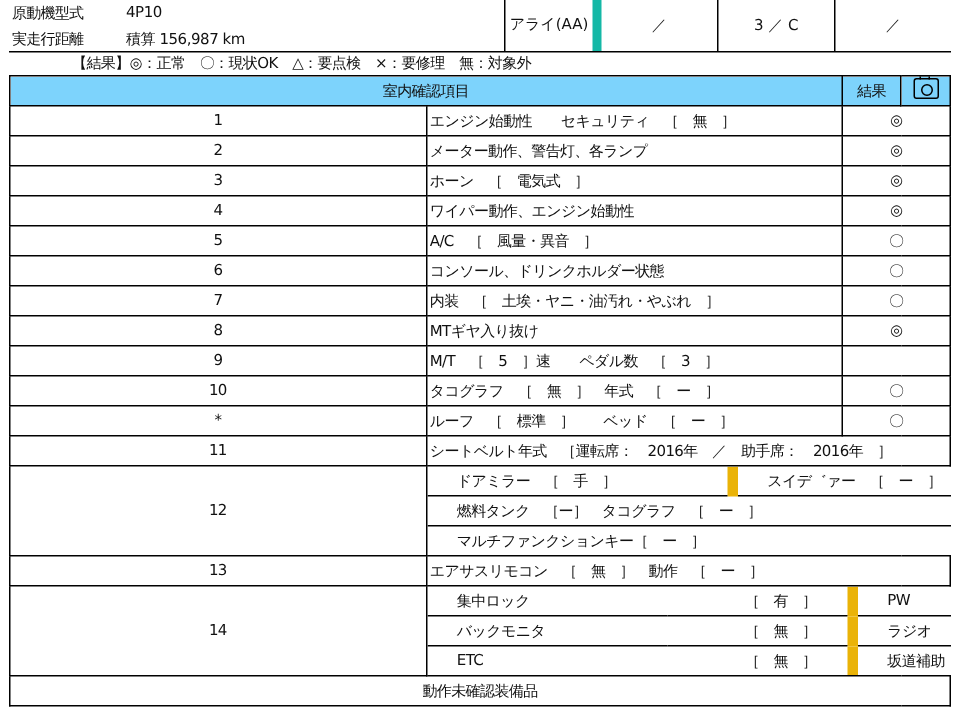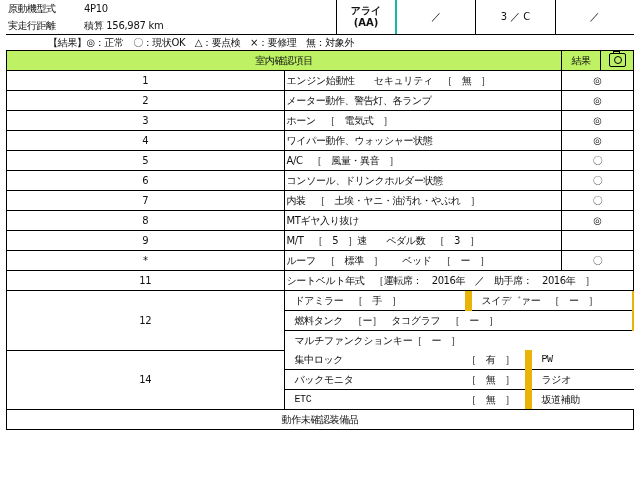--- a/index.html
+++ b/index.html
@@ -11,42 +11,42 @@
     overflow:hidden;
   }
   .page{position:relative;width:640px;height:480px;box-sizing:border-box;padding:0 6px;}
 
   
   .topstrip{display:flex;align-items:stretch;height:34px;border-bottom:1px solid #000;}
   .topleft{flex:0 0 330px;display:flex;flex-direction:column;}
   .toprow{display:flex;align-items:center;height:17px;font-size:10px;}
   .toprow .lbl{width:76px;padding-left:2px;letter-spacing:-0.5px;}
   .toprow .val{flex:1;letter-spacing:-0.3px;}
-  .topmid{flex:0 0 58px;border-left:1px solid #000;border-right:2px solid #14b8a6;
-          display:flex;flex-direction:column;align-items:center;justify-content:center;
-          font-size:10px;line-height:12px;font-weight:bold;}
+  .topmid{flex:0 0 58px;border-left:1px solid #000;border-right:6px solid #14b8a6;
+          display:flex;flex-direction:row;align-items:center;justify-content:center;
+          font-size:10px;line-height:12px;}
   .topcells{flex:1;display:flex;}
   .topcell{flex:1;border-right:1px solid #000;display:flex;align-items:center;justify-content:center;font-size:10px;}
   .topcell:last-child{border-right:none;}
 
   
   .legend{height:15px;line-height:15px;font-size:10px;letter-spacing:-0.4px;padding-left:2px;margin-left:40px;}
 
   
   table.main{border-collapse:collapse;width:628px;table-layout:fixed;}
   table.main td{border:1px solid #000;padding:0 2px;height:19px;font-size:10px;
        letter-spacing:-0.4px;vertical-align:middle;overflow:hidden;white-space:nowrap;}
   .num{width:20px;text-align:center;}
   .res{width:34px;text-align:center;font-size:11px;}
-  .hdr{text-align:center;font-weight:normal;background:#bef264;}
+  .hdr{text-align:center;font-weight:normal;background:#7dd3fc;}
   .sec{text-align:center;}
   .camera{width:28px;text-align:center;}
   .sub{border:none !important;padding:0 !important;height:auto !important;}
   table.inner{border-collapse:collapse;width:100%;table-layout:fixed;}
-  table.inner td{border:0;border-top:1px solid #000;height:19px;padding:0 10px;font-size:10px;letter-spacing:-0.4px;white-space:nowrap;overflow:hidden;font-family:Liberation Mono, monospace;}
+  table.inner td{border:0;border-top:1px solid #000;height:19px;padding:0 20px;font-size:10px;letter-spacing:-0.4px;white-space:nowrap;overflow:hidden;}
   table.inner tr:first-child td{border-top:0;}
   table.inner td.vsep{border-left:7px solid #eab308;}
   .ic{font-size:11px;}
   .campic{display:inline-block;width:15px;height:12px;border:1px solid #000;border-radius:2px;position:relative;}
   .campic:before{content:"";position:absolute;left:4px;top:2.5px;width:6px;height:6px;border:1px solid #000;border-radius:50%;}
   .campic:after{content:"";position:absolute;left:3px;top:-3px;width:5px;height:2px;border:1px solid #000;border-bottom:none;}
 </style>
 </head>
 <body>
 
@@ -94,21 +94,21 @@
       <td>メーター動作、警告灯、各ランプ</td>
       <td class="res ic" colspan="2">◎</td>
     </tr>
     <tr>
       <td class="num">3</td>
       <td>ホーン　［　電気式　］</td>
       <td class="res ic" colspan="2">◎</td>
     </tr>
     <tr>
       <td class="num">4</td>
-      <td>ワイパー動作、ウォッシャー状態</td>
+      <td>ワイパー動作、エンジン始動性</td>
       <td class="res ic" colspan="2">◎</td>
     </tr>
     <tr>
       <td class="num">5</td>
       <td>A/C　［　風量・異音　］</td>
       <td class="res ic" colspan="2">〇</td>
     </tr>
     <tr>
       <td class="num">6</td>
       <td>コンソール、ドリンクホルダー状態</td>
@@ -121,20 +121,25 @@
     </tr>
     <tr>
       <td class="num">8</td>
       <td>MTギヤ入り抜け</td>
       <td class="res ic" colspan="2">◎</td>
     </tr>
     <tr>
       <td class="num">9</td>
       <td>M/T　［　5　］速　　ペダル数　［　3　］</td>
       <td class="res ic" colspan="2"></td>
+    </tr>
+    <tr>
+      <td class="num">10</td>
+      <td>タコグラフ　［　無　］　年式　［　ー　］</td>
+      <td class="res ic" colspan="2">〇</td>
     </tr>
     <tr>
       <td class="num">*</td>
       <td>ルーフ　［　標準　］　　ベッド　［　ー　］</td>
       <td class="res ic" colspan="2">〇</td>
     </tr>
     <tr>
       <td class="num">11</td>
       <td colspan="3">シートベルト年式　［運転席：　2016年　／　助手席：　2016年　］</td>
     </tr>
@@ -155,20 +160,24 @@
             <td class="vsep" colspan="2">キーレス　［　無　］</td>
           </tr>
           <tr>
             <td colspan="4">マルチファンクションキー［　ー　］</td>
           </tr>
         </tbody>
             </table>
       </td>
     </tr>
 
+    <tr>
+      <td class="num">13</td>
+      <td colspan="3">エアサスリモコン　［　無　］　動作　［　ー　］</td>
+    </tr>
 
     <tr>
       <td class="num">14</td>
       <td class="sub" colspan="3">
         <table class="inner">
           <tbody>
                 <tr>
             <td style="width:120px">集中ロック</td>
             <td style="width:80px;text-align:right">［　有　］</td>
             <td class="vsep" style="width:120px">PW</td>

